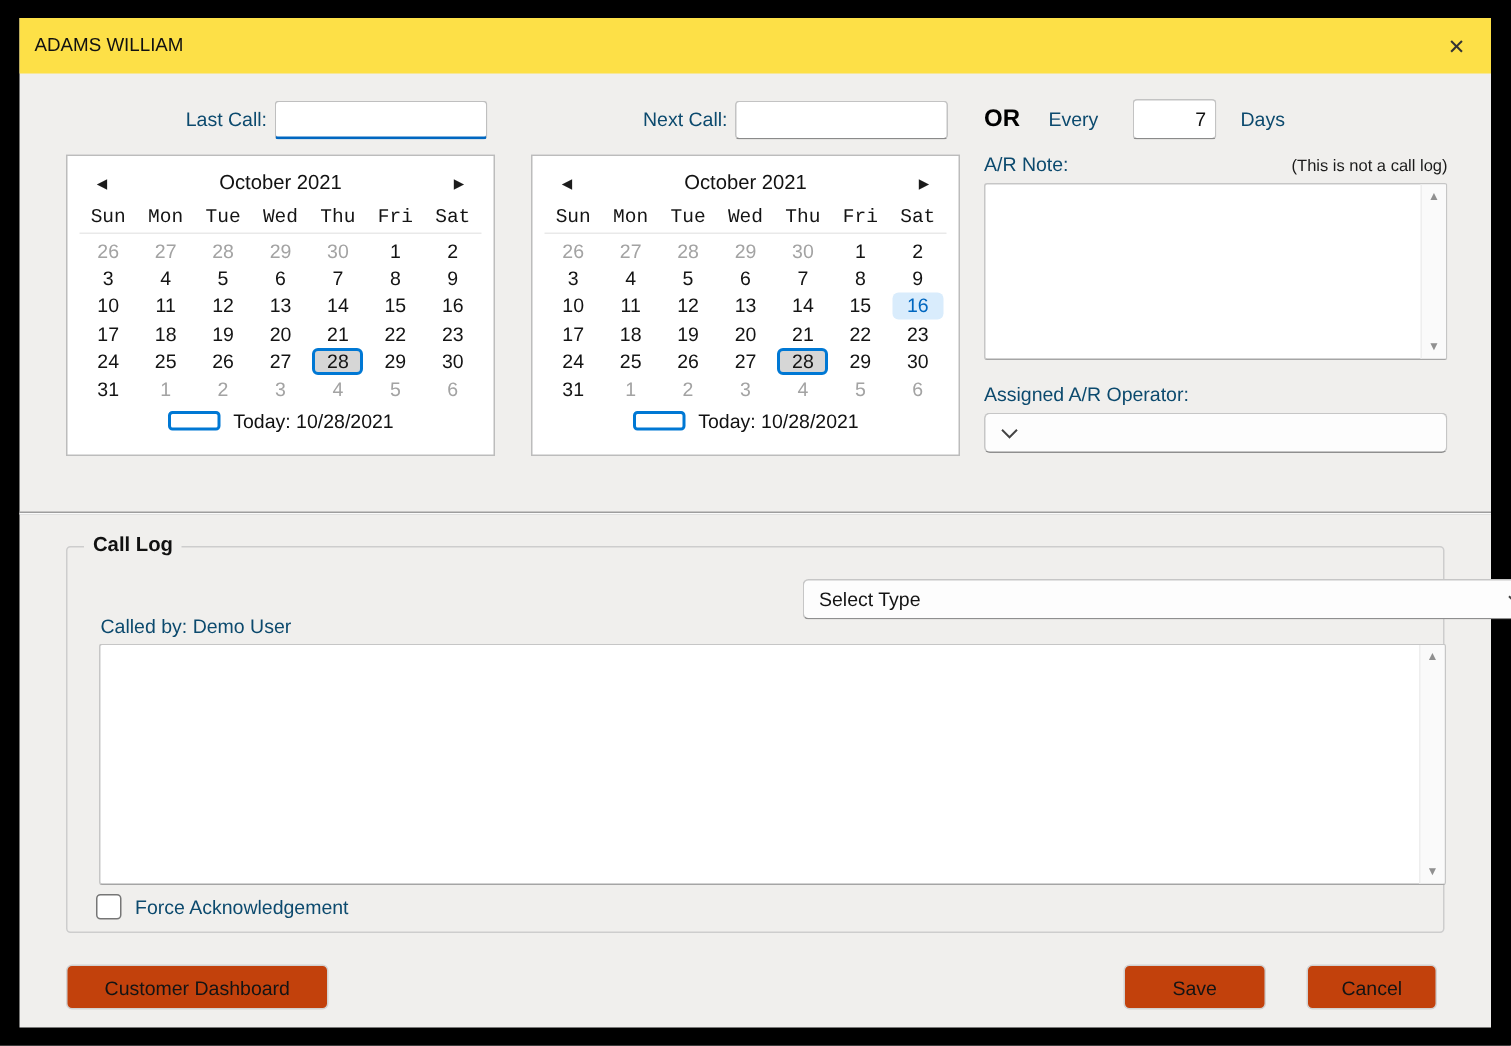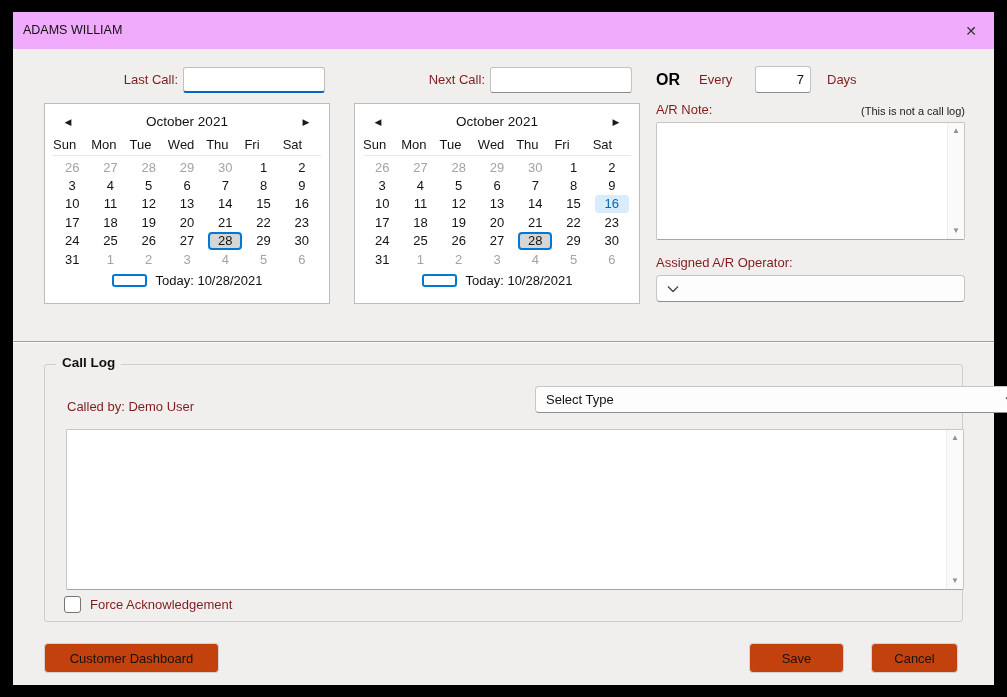--- a/index.html
+++ b/index.html
@@ -1,42 +1,42 @@
 <!DOCTYPE html>
 <html><head>
 <meta charset="utf-8">
 <style>
   * { box-sizing: border-box; margin: 0; padding: 0; }
   html,body { width:1007px; height:697px; background:#000; overflow:hidden;
               font-family:"Liberation Sans", sans-serif; }
   .dialog { position:absolute; left:13px; top:12px; width:981px; height:673px;
             background:#f0efed; }
-  .titlebar { position:absolute; left:0; top:0; width:100%; height:37px; background:#f0abfc; }
+  .titlebar { position:absolute; left:0; top:0; width:100%; height:37px; background:#fde047; }
   .title { position:absolute; left:10px; top:0; height:37px; line-height:37px;
            font-size:12.5px; color:#111; }
   .close-btn { position:absolute; right:6px; top:4px; width:34px; height:29px;
                display:flex; align-items:center; justify-content:center;
                font-size:14px; color:#333; cursor:default; }
-  .lbl { position:absolute; font-size:13px; color:#7f1d1d; }
+  .lbl { position:absolute; font-size:13px; color:#0c4a6e; }
   .vlab { height:27px; line-height:27px; }
   .tb { position:absolute; background:#fff; border:1px solid #c3c3c3; border-bottom-color:#8a8a8a;
         border-radius:3px; font-family:"Liberation Sans",sans-serif; font-size:13px;
         padding:0 6px; outline:none; color:#111; }
   .tb.focused { border:1px solid #bfbfbf; border-bottom:2px solid #0067c0; }
   .num { text-align:right; }
 
   
   .calendar { position:absolute; top:91px; width:286px; height:201px; background:#fff;
               border:1px solid #bcbcbc; }
   .cal-header { display:flex; align-items:center; padding:10px 16px 0 16px; }
   .cal-nav { font-size:9px; color:#1b1b1b; width:14px; text-align:center; cursor:default; }
   .cal-title { flex:1; text-align:center; font-size:13.5px; color:#121212; }
   .cal-days { display:grid; grid-template-columns:repeat(7,1fr); margin:7px 8px 0 8px;
               padding-bottom:2px; border-bottom:1px solid #e9e9e9; }
-  .cal-dayname { text-align:left; font-size:13px; height:17px; line-height:17px; color:#141414; }
+  .cal-dayname { text-align:center; font-size:13px; height:17px; line-height:17px; color:#141414;font-family:Liberation Mono, monospace; }
   .cal-grid { display:grid; grid-template-columns:repeat(7,1fr); grid-auto-rows:18.4px;
               margin:2px 8px 0 8px; }
   .cal-cell { display:flex; align-items:center; justify-content:center; font-size:13px;
               color:#141414; border-radius:4px; margin:0 2px; cursor:default; }
   .cal-cell.muted { color:#a3a3a3; }
   .cal-cell.selected { background:#d6d6d6; border:2px solid #0078d4; }
   .cal-cell.highlight { background:#d9ecfc; color:#0067c0; }
   .cal-footer { display:flex; align-items:center; justify-content:center; gap:9px; margin-top:5px; }
   .today-box { width:35px; height:13px; background:#fff; border:2px solid #0078d4;
                border-radius:3px; }
@@ -239,21 +239,21 @@
       <path d="M1 1.5 L6 6.5 L11 1.5" stroke="#444" fill="none" stroke-width="1.3"></path>
     </svg>
   </div>
 
   <div class="divider"></div>
 
   <div class="groupbox">
     <span class="legend">Call Log</span>
   </div>
 
-  <span class="lbl" style="left:54px; top:387px;">Called by: Demo User</span>
+  <span class="lbl" style="left:54px; top:398px;">Called by: Demo User</span>
 
   <div class="dd" style="left:522px; top:374px; width:493px;">
     <span class="dd-text">Select Type</span>
     <svg width="12" height="8" viewBox="0 0 12 8">
       <path d="M1 1.5 L6 6.5 L11 1.5" stroke="#444" fill="none" stroke-width="1.3"></path>
     </svg>
   </div>
 
   <div class="tawrap" style="left:53px; top:417px; width:898px; height:161px;">
     <textarea style=""></textarea>

